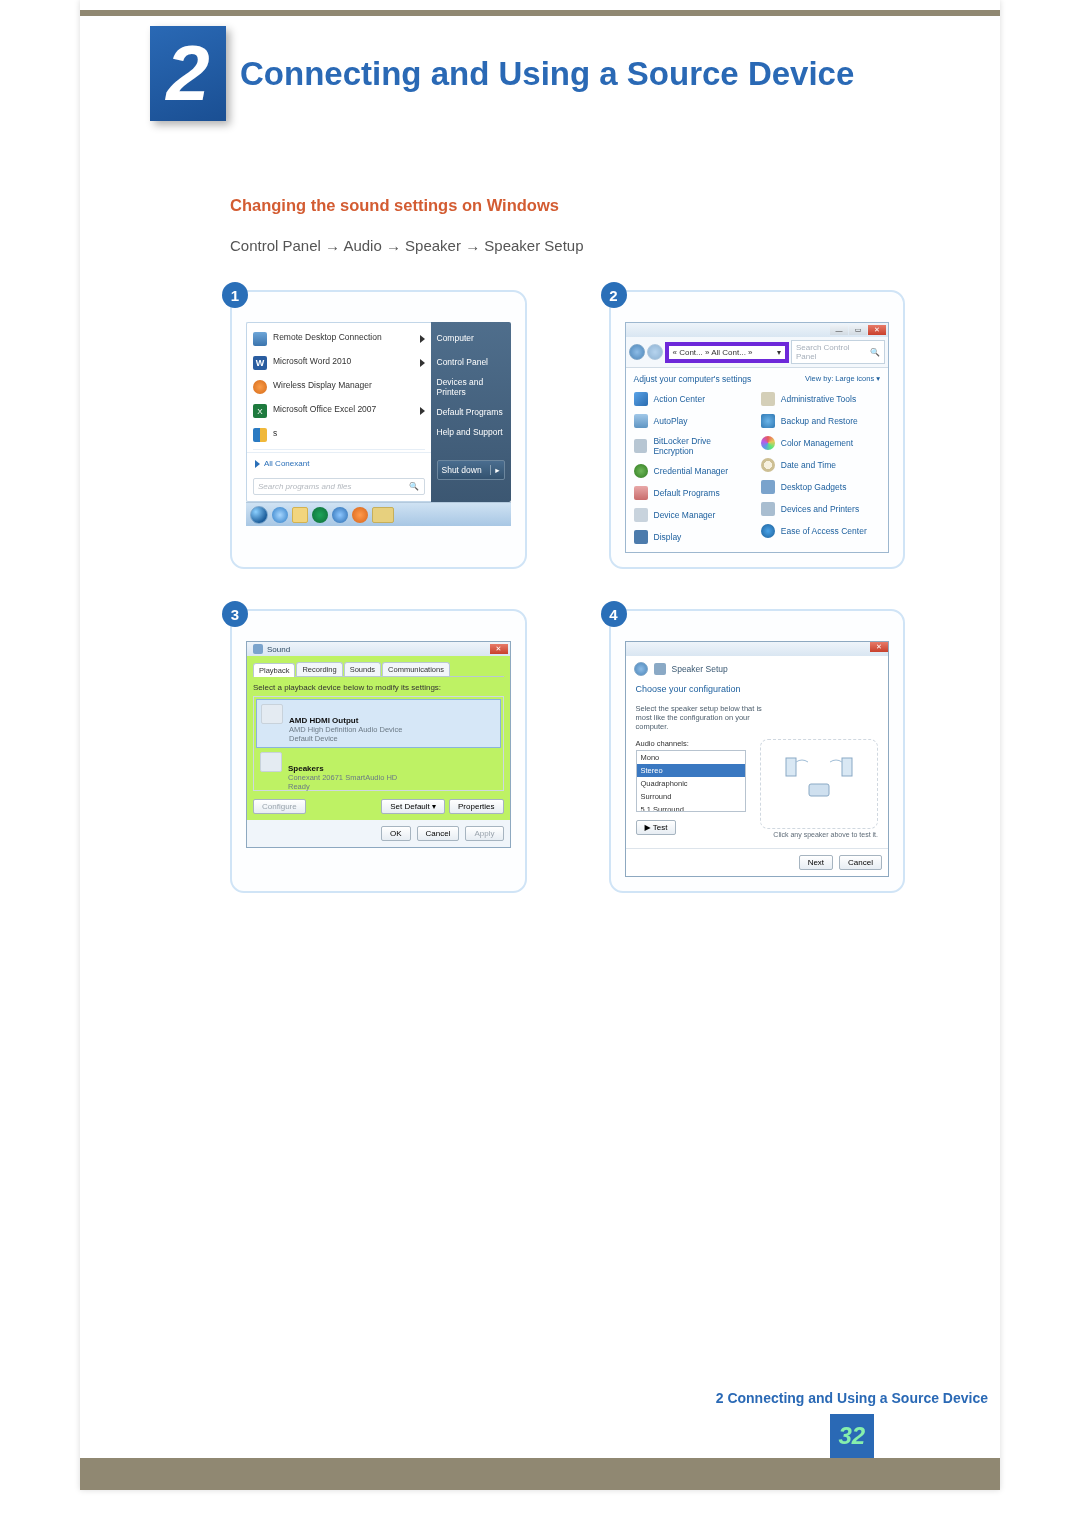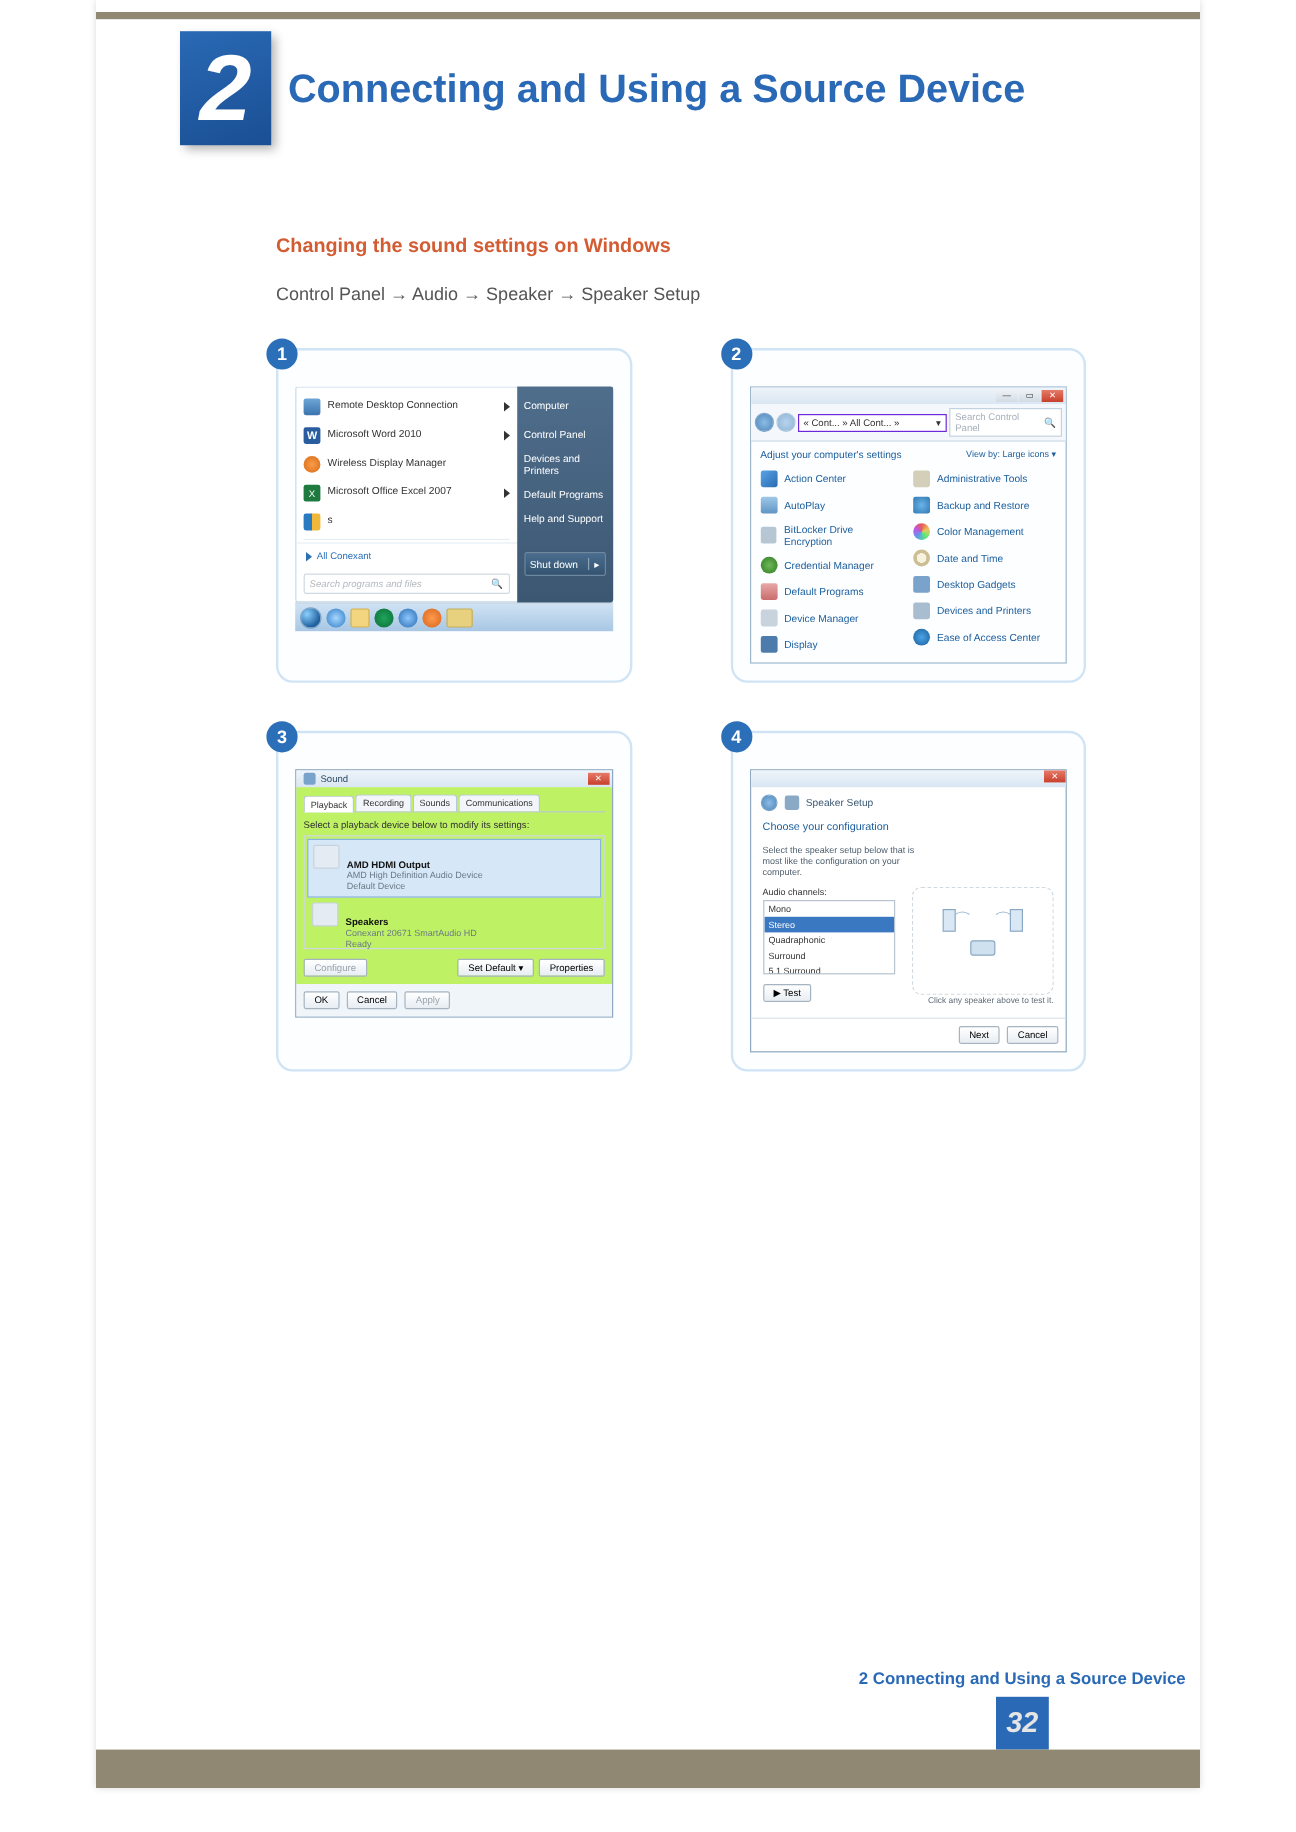--- a/index.html
+++ b/index.html
@@ -189,21 +189,21 @@
   .win-min,.win-max{background:linear-gradient(#eef2f6,#d2dbe3);}
   .cp-addr {
     display:flex; align-items:center; gap:2px;
     padding:3px; border-bottom:1px solid #d0dbe5;
     background:#f4f8fc;
   }
   .cp-nav {
     width:16px;height:16px;border-radius:50%;border:1px solid #7ea6c9;background:radial-gradient(#8dbce6,#4d86b9);
   }
   .cp-path {
-    flex:1;border:1px solid #6d28d9;background:#fff;padding:2px 4px;
+    flex:1;border:4px solid #6d28d9;background:#fff;padding:2px 4px;
     display:flex; justify-content:space-between;
   }
   .cp-search {
     width:94px;border:1px solid #c3d2df;background:#fff;padding:2px 4px;color:#a7b0bb;
     display:flex;justify-content:space-between;align-items:center;
   }
   .cp-body { padding: 6px 8px 8px; }
   .cp-adjust {
     color:#1b5e9d;font-size:8.5px; display:flex;justify-content:space-between;margin-bottom:8px;
   }
@@ -237,21 +237,21 @@
   .dev-list{border:1px solid #cfd8e1;padding:2px;height:95px;}
   .dev{display:flex;gap:6px;padding:4px;}
   .dev.sel{background:#d6e7f7;border:1px solid #8ab4db;}
   .dev-ico{width:22px;height:20px;background:#e4ebf2;border:1px solid #c8d2db;border-radius:2px;}
   .dev-txt{font-size:7.5px;margin-top:12px;}
   .dev-txt b{display:block;color:#111;font-size:8px;}
   .dev-txt span{color:#6c7a86;}
   .dlg-actions{display:flex;justify-content:space-between;margin-top:8px;gap:6px;}
   .btn{border:1px solid #a6b4c0;background:linear-gradient(#fff,#e7edf3);border-radius:2px;padding:2px 8px;font-size:8px;}
   .btn.dis{color:#9aa4ad;}
-  .dlg-footer{display:flex;gap:6px;padding:6px;background:#f0f5fa;}
+  .dlg-footer{display:flex;justify-content:flex-end;gap:6px;padding:6px;background:#f0f5fa;}
   
   .ss {
     border:1px solid #8da8c0;font-size:8px;background:#fff;
   }
   .ss-title {
     height:14px;display:flex;justify-content:flex-end;
     background:linear-gradient(#eef4fa,#d9e6f2);
   }
   .ss-head {
     padding:6px 8px 4px;display:flex;align-items:center;gap:6px;color:#3a5872;font-size:8.5px;
@@ -274,21 +274,21 @@
   
   .footer-info {
     position:absolute;
     right:0; bottom:32px;
     display:flex; align-items:center;flex-direction:column;
   }
   .footer-text{
     color:#2a69b5;font-size:14px;font-weight:bold;padding:8px 12px;
   }
   .footer-pageno{
-    background:#2a69b5;color:#e5e5e5;font-size:24px;font-weight:bold;font-style:italic;
+    background:#2a69b5;color:#86efac;font-size:24px;font-weight:bold;font-style:italic;
     width:44px;height:44px;display:flex;align-items:center;justify-content:center;
   }
   .tri{width:0;height:0;display:inline-block;border-top:4px solid transparent;border-bottom:4px solid transparent;border-left:5px solid #333;}
   .tri-sm{font-size:7px;}
 </style>
 </head>
 <body>
 
 <div class="page-wrap">
   <div class="top-bar"></div>

